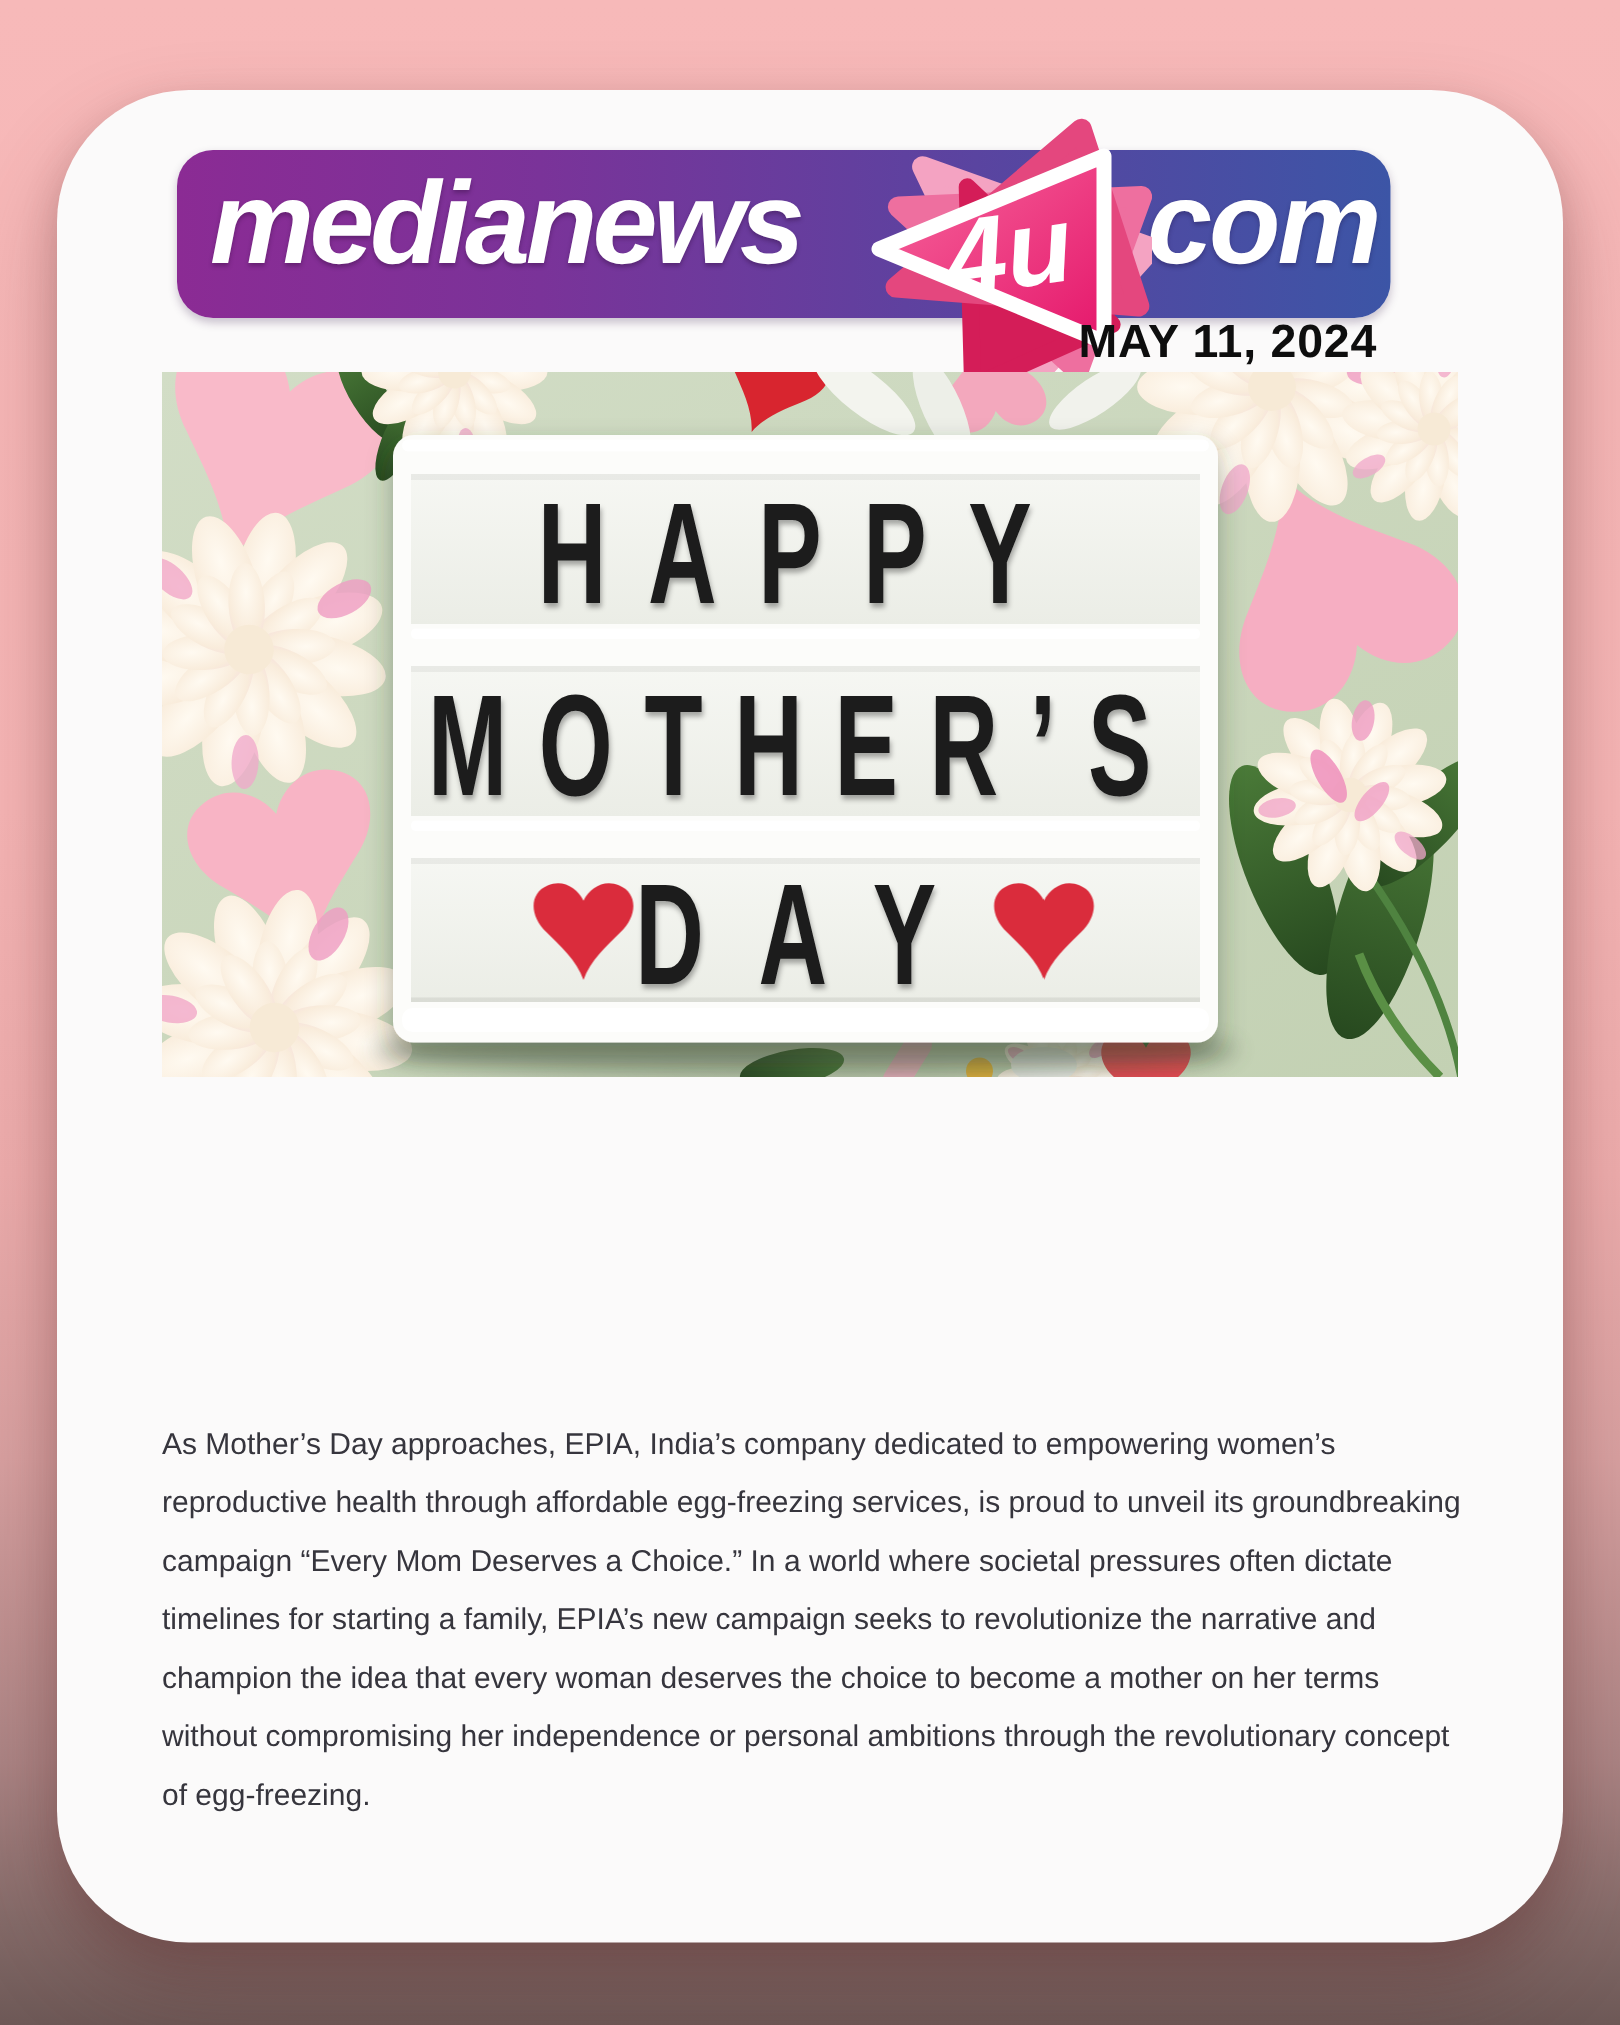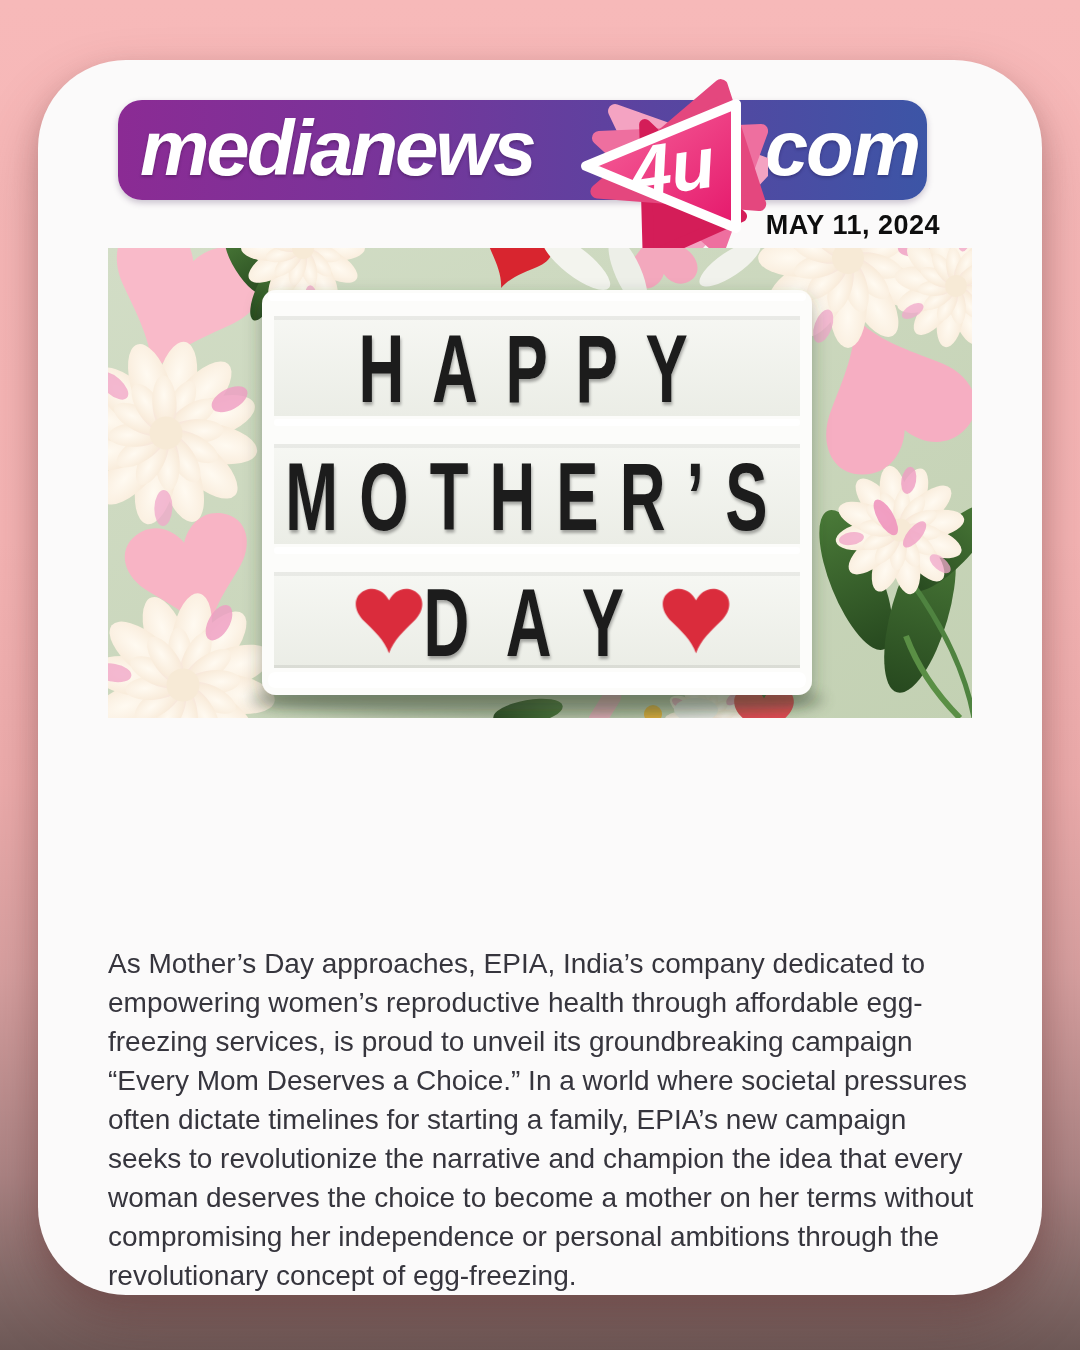--- a/index.html
+++ b/index.html
@@ -8,53 +8,53 @@
     position:relative;width:1080px;height:1350px;
     background:linear-gradient(180deg,#f7b9b9 0%,#f6b5b5 40%,#eeadad 58%,#d8a1a1 72%,#ab8484 87%,#836a68 95%,#6d5856 100%);
   }
   .card{
     position:absolute;left:38px;top:60px;width:1004px;height:1235px;
     background:#fbfafa;border-radius:88px;
     box-shadow:0 30px 60px rgba(95,45,45,.30),0 10px 24px rgba(95,45,45,.22);
   }
   
   .logo-bar{
-    position:absolute;left:80px;top:40px;width:809px;height:100px;border-radius:24px;
+    position:absolute;left:80px;top:40px;width:809px;height:112px;border-radius:24px;
     background:linear-gradient(90deg,#8b2b94 0%,#7a3399 30%,#5f419f 60%,#3c55a6 100%);
     box-shadow:0 3px 6px rgba(60,30,80,.25);
   }
   .logo-left{
     position:absolute;left:22px;top:-4px;height:100px;line-height:104px;
     font-family:"Liberation Sans",sans-serif;font-style:italic;font-weight:bold;
     font-size:78px;color:#ffffff;letter-spacing:-3px;white-space:nowrap;
     text-shadow:0 2px 3px rgba(40,10,50,.35);
   }
   .logo-right{
     position:absolute;left:627px;top:-4px;height:100px;line-height:104px;
     font-family:"Liberation Sans",sans-serif;font-style:italic;font-weight:bold;
     font-size:78px;color:#ffffff;letter-spacing:-2px;white-space:nowrap;
     text-shadow:0 2px 3px rgba(30,20,70,.35);
   }
   .logo-mark{position:absolute;left:440px;top:-24px;width:210px;height:180px;}
   .date{
-    position:absolute;top:150px;right:102px;
-    font-size:27px;font-weight:bold;letter-spacing:.5px;color:#0e0e0e;
+    position:absolute;top:150px;right:124px;
+    font-size:31px;font-weight:bold;letter-spacing:.5px;color:#0e0e0e;
     border-bottom:3.5px solid #141414;padding-bottom:16px;white-space:nowrap;
   }
   
   .photo{position:absolute;left:70px;top:188px;width:864px;height:470px;margin:0;overflow:hidden;}
   
   .headline{
     position:absolute;left:70px;top:690px;width:880px;margin:0;
     font-size:46px;line-height:57px;font-weight:bold;color:#211e29;
     letter-spacing:-.5px;white-space:pre-line;
   }
   .body-text{
     position:absolute;left:70px;top:884px;width:868px;margin:0;
-    font-size:28px;line-height:39px;font-weight:normal;color:#36353d;
+    font-size:20px;line-height:39px;font-weight:normal;color:#36353d;
   }
 </style>
 </head>
 <body>
 
 <div class="page">
   <div class="card">
 
     <div class="logo-bar">
       <span class="logo-left">medianews</span>

